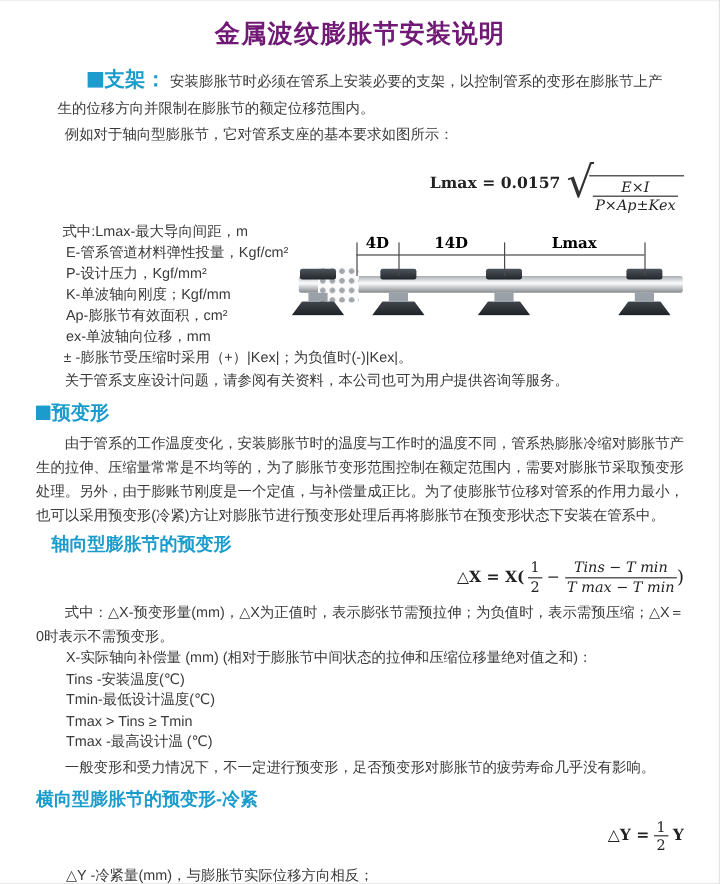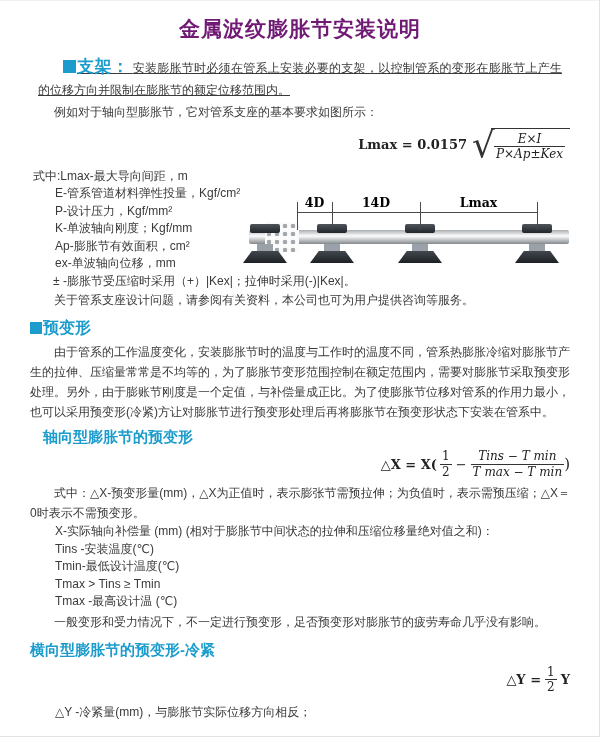--- a/index.html
+++ b/index.html
@@ -7,42 +7,42 @@
     width:600px;height:737px;background:#ffffff;position:relative;overflow:hidden;
     font-family:"Liberation Sans","DejaVu Sans",sans-serif;font-size:12px;color:#3a3a3a;
     box-shadow:inset -1px -1px 0 #e2e2e2, inset 0 1px 0 #f0f0f0;
   }
   .page{position:absolute;inset:0;padding:0 30px;box-sizing:border-box;}
 
   .doc-title{text-align:center;font-size:21px;font-weight:bold;color:#701a75;margin:14px 0 0;line-height:30px;letter-spacing:1px;}
   .sq{display:inline-block;width:13px;height:13px;background:#1b9ccd;margin-right:1px;vertical-align:-1px;}
   .sq-sm{display:inline-block;width:12px;height:12px;background:#1b9ccd;margin-right:1px;vertical-align:-1px;}
 
-  .p1{margin:13px 8px 0;line-height:22px;text-indent:25px;text-align:justify;text-decoration:underline;}
+  .p1{margin:13px 18px 0;line-height:22px;text-indent:25px;text-align:justify;}
   .sec-head-inline{font-weight:bold;font-size:17px;color:#1b9ccd;line-height:0;}
   .p2{margin:0;line-height:22px;text-indent:24px;}
 
   
   .formula-row{display:flex;justify-content:flex-end;align-items:center;font-family:"DejaVu Serif","Liberation Serif",serif;color:#222;}
   .f-bold{font-weight:bold;}
   .f1{margin:5px 0 6px;font-size:13px;}
   .f1 .lhs{margin-right:5px;}
   .radical{font-size:36px;line-height:0.9;font-weight:400;margin-right:-4px;color:#333;}
-  .rad-box{border-top:1.5px solid #333;padding:2px 5px 0 3px;}
+  .rad-box{border-top:1.5px solid #333;padding:2px 5px 0 3px;margin-top:18px;}
   .frac{display:inline-flex;flex-direction:column;align-items:center;font-size:12px;line-height:1.2;}
   .frac .den{border-top:1px solid #333;padding:0 2px;}
   .ital{font-style:italic;}
   .f2{margin:3px 0 4px;font-size:13px;}
   .f2 .mid{margin:0 4px;}
   .f2 .paren{font-size:15px;}
   .f3{margin:6px 0 5px;font-size:13px;}
   .f3 .frac{margin:0 4px;}
 
   .vars div{line-height:17.5px;margin-left:25px;white-space:nowrap;}
-  .vars .ml5{margin-left:3px;}
+  .vars .ml5{margin-left:22px;}
   .vars .ml23{margin-left:23px;}
   .note-ind{text-indent:24px;line-height:19px;margin:1px 0 0;}
 
   .h2-sec{margin:8px 0 4px;font-size:16px;font-weight:bold;color:#1b9ccd;line-height:20px;}
   .p3{margin:0;line-height:20px;text-indent:24px;text-align:justify;}
   .h3-sub{font-size:15px;font-weight:bold;color:#1b9ccd;line-height:18px;}
   .h3-axial{margin:6px 0 2px 13px;}
   .h3-lateral{margin:9px 0 2px 0;}
   .p4{margin:2px 0 0;line-height:20px;text-indent:24px;text-align:justify;}
   .note-last{margin:9px 0 0 25px;line-height:18px;}
@@ -87,21 +87,21 @@
     </span>
   </div>
 
   <div class="vars">
     <div class="ml5">式中:Lmax-最大导向间距，m</div>
     <div>E-管系管道材料弹性投量，Kgf/cm²</div>
     <div>P-设计压力，Kgf/mm²</div>
     <div>K-单波轴向刚度；Kgf/mm</div>
     <div>Ap-膨胀节有效面积，cm²</div>
     <div>ex-单波轴向位移，mm</div>
-    <div class="ml23">± -膨胀节受压缩时采用（+）|Kex|；拉伸时采用(-)|Kex|。</div>
+    <div class="ml23">± -膨胀节受压缩时采用（+）|Kex|；为负值时(-)|Kex|。</div>
   </div>
 
   <p class="note-ind">关于管系支座设计问题，请参阅有关资料，本公司也可为用户提供咨询等服务。</p>
 
   <div class="diagram">
     <div class="pipe"></div>
     <div class="bellows"></div>
 
     <div class="support" style="left:-2px;">
       <div class="clamp"></div>

